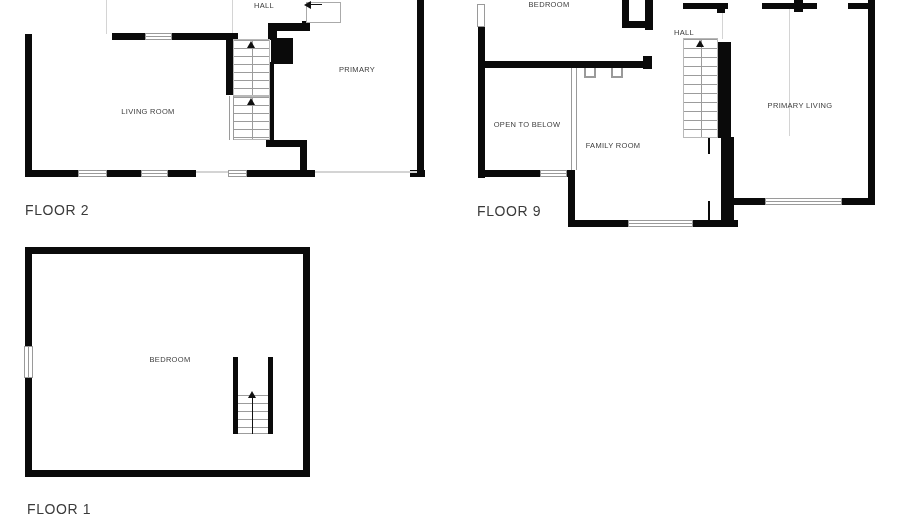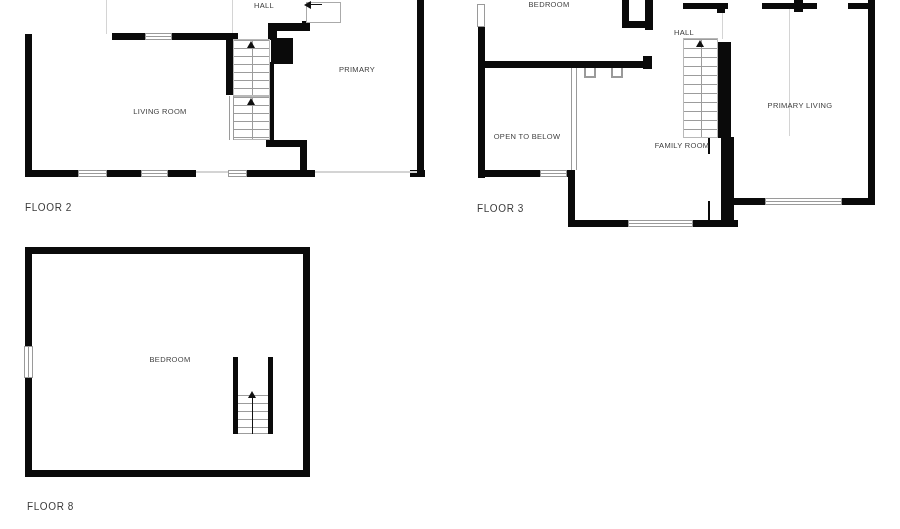--- a/index.html
+++ b/index.html
@@ -30,21 +30,21 @@
   .stem-h{position:absolute;height:1px;background:#111;}
   .stem-v{position:absolute;width:1px;background:#111;}
   
   .swing{position:absolute;border:1px solid #aaa;background:#fff;}
   .post{position:absolute;border:2px solid var(--frame,#9a9a9a);border-top:none;background:#fff;}
   .rail{position:absolute;background:#fff;border-left:1px solid var(--frame,#9a9a9a);
         border-right:1px solid var(--frame,#9a9a9a);}
   
   .room-label{position:absolute;transform:translate(-50%,-50%);font-size:7.5px;
         letter-spacing:.3px;color:var(--text,#3b3b3b);white-space:nowrap;}
-  .floor-label{position:absolute;font-size:10px;letter-spacing:.6px;color:var(--text,#3b3b3b);
+  .floor-label{position:absolute;font-size:14px;letter-spacing:.6px;color:var(--text,#3b3b3b);
         white-space:nowrap;text-align:center;}
 </style>
 </head>
 <body>
 
 <div id="canvas">
 
   <div class="plan">
 
     <div class="f" style="left:106px;top:0;width:1px;height:34px;"></div>
@@ -80,21 +80,21 @@
     <div class="stairs" style="left:233px;top:96px;width:37px;height:44px;--step:8px;"></div>
     <div class="rail" style="left:229px;top:96px;width:5px;height:44px;"></div>
     <div class="arr-up" style="left:247px;top:41px;"></div>
     <div class="arr-up" style="left:247px;top:98px;"></div>
 
     <div class="swing" style="left:306px;top:2px;width:35px;height:21px;"></div>
     <div class="stem-h" style="left:311px;top:4px;width:11px;"></div>
     <div class="arr-left" style="left:304px;top:1px;"></div>
 
     <div class="room-label" style="left:264px;top:5px;">HALL</div>
-    <div class="room-label" style="left:160px;top:111px;text-align:center;">LIVING ROOM</div>
+    <div class="room-label" style="left:148px;top:111px;text-align:center;">LIVING ROOM</div>
     <div class="room-label" style="left:357px;top:69px;">PRIMARY</div>
     <div class="floor-label" style="left:25px;top:202px;">FLOOR 2</div>
   </div>
 
   <div class="plan">
 
     <div class="f" style="left:722px;top:9px;width:1px;height:30px;"></div>
     <div class="f" style="left:789px;top:9px;width:1px;height:127px;"></div>
 
     <div class="w" style="left:478px;top:26px;width:7px;height:152px;"></div>
@@ -127,39 +127,39 @@
 
     <div class="rail" style="left:571px;top:68px;width:6px;height:102px;"></div>
     <div class="post" style="left:584px;top:68px;width:12px;height:10px;"></div>
     <div class="post" style="left:611px;top:68px;width:12px;height:10px;"></div>
 
     <div class="stairs" style="left:683px;top:38px;width:35px;height:100px;--step:9px;"></div>
     <div class="arr-up" style="left:696px;top:40px;"></div>
 
     <div class="room-label" style="left:549px;top:4px;">BEDROOM</div>
     <div class="room-label" style="left:684px;top:32px;">HALL</div>
-    <div class="room-label" style="left:527px;top:136px;">OPEN TO BELOW</div>
-    <div class="room-label" style="left:682px;top:145px;">FAMILY ROOM</div>
+    <div class="room-label" style="left:527px;top:124px;">OPEN TO BELOW</div>
+    <div class="room-label" style="left:613px;top:145px;">FAMILY ROOM</div>
     <div class="room-label" style="left:800px;top:105px;">PRIMARY LIVING</div>
-    <div class="floor-label" style="left:477px;top:203px;">FLOOR 3</div>
+    <div class="floor-label" style="left:477px;top:203px;">FLOOR 9</div>
   </div>
 
   <div class="plan">
 
     <div class="w" style="left:25px;top:247px;width:285px;height:7px;"></div>
     <div class="w" style="left:25px;top:470px;width:285px;height:7px;"></div>
     <div class="w" style="left:25px;top:247px;width:7px;height:99px;"></div>
     <div class="w" style="left:25px;top:378px;width:7px;height:99px;"></div>
     <div class="w" style="left:303px;top:247px;width:7px;height:230px;"></div>
 
     <div class="winV" style="left:24px;top:346px;width:9px;height:32px;"></div>
 
     <div class="w" style="left:233px;top:357px;width:5px;height:77px;"></div>
     <div class="w" style="left:268px;top:357px;width:5px;height:77px;"></div>
     <div class="treads" style="left:238px;top:395px;width:30px;height:39px;"></div>
     <div class="stem-v" style="left:252px;top:398px;height:36px;"></div>
     <div class="arr-up" style="left:248px;top:391px;"></div>
 
     <div class="room-label" style="left:170px;top:359px;">BEDROOM</div>
-    <div class="floor-label" style="left:27px;top:501px;">FLOOR 8</div>
+    <div class="floor-label" style="left:27px;top:501px;">FLOOR 1</div>
   </div>
 
 </div>
 
 </body></html>

